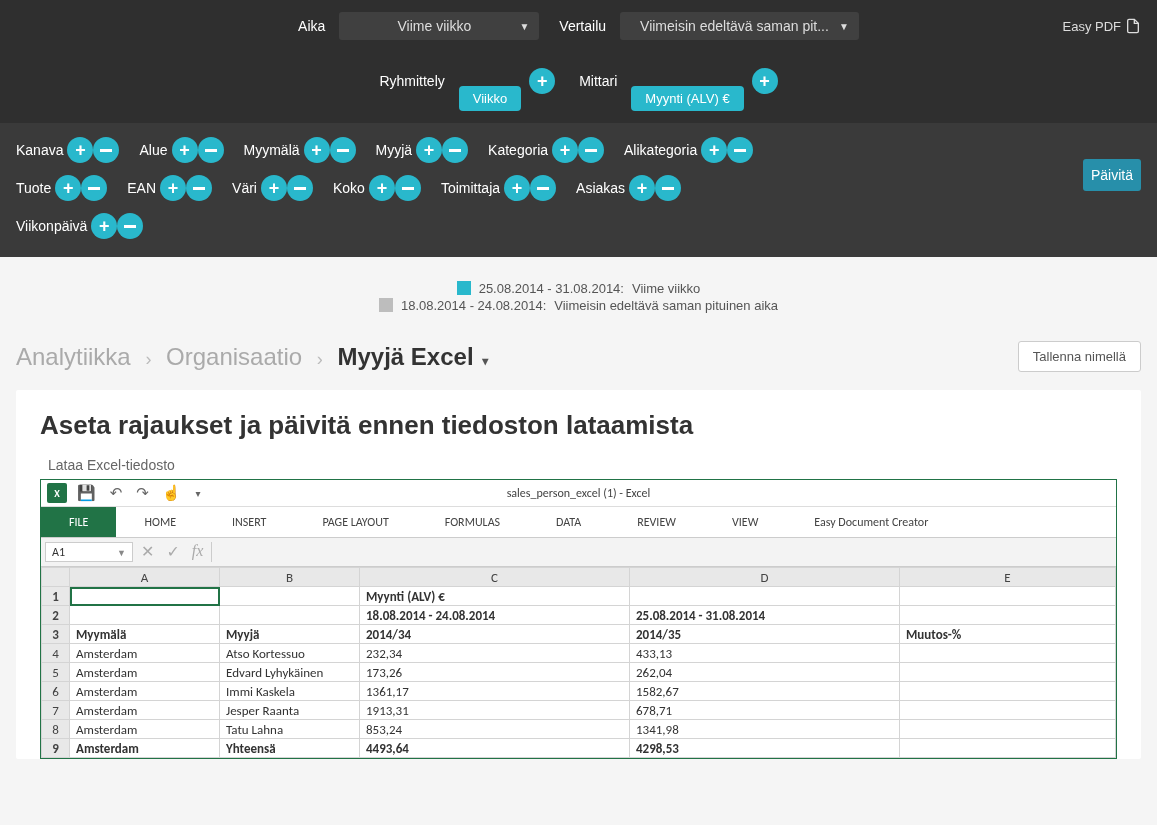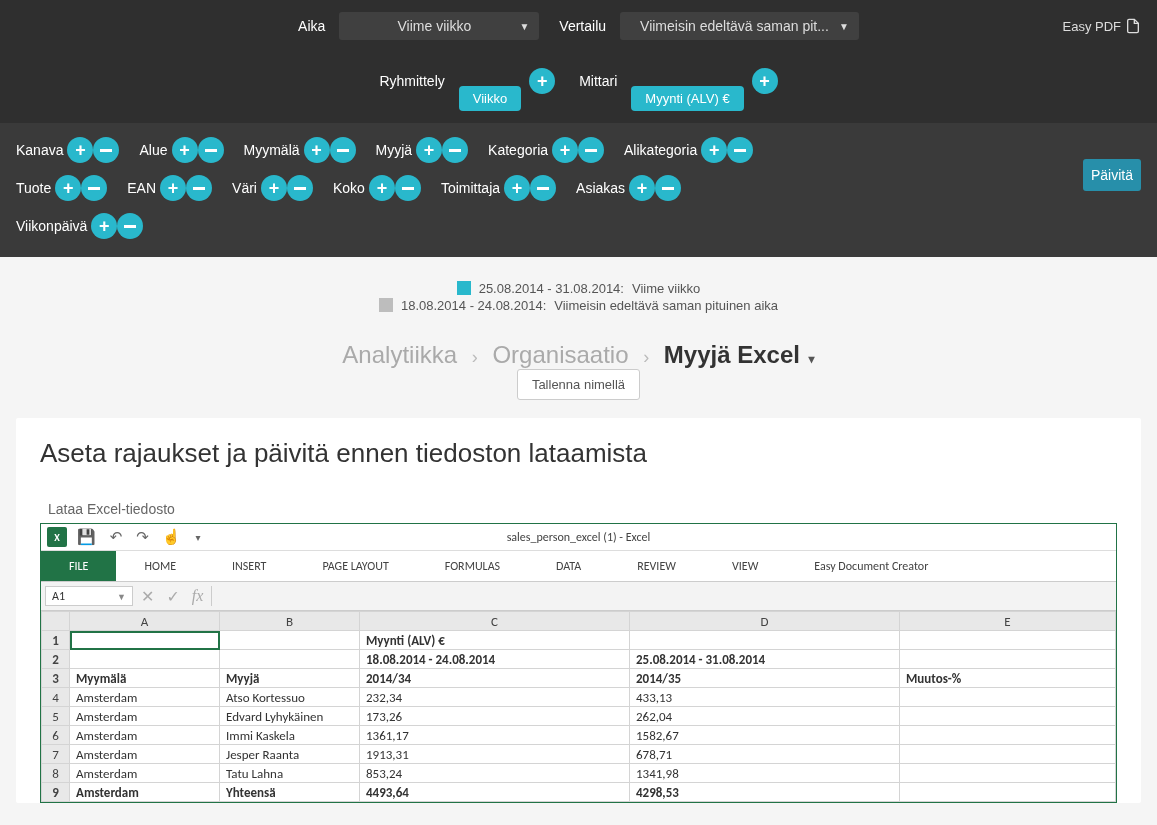--- a/index.html
+++ b/index.html
@@ -28,45 +28,45 @@
 .refresh-btn { background: #278faa; color: #fff; padding: 8px 8px; border-radius: 3px; position: absolute; right: 16px; top: 36px; font-size: 14px; }
 
 .pdf-link { position: absolute; right: 16px; top: 18px; color: #ddd; font-size: 13px; display: flex; align-items: center; gap: 4px; }
 
 .legend { text-align: center; padding: 24px 0 16px; background: #f5f5f5; color: #555; }
 .legend-row { display: flex; justify-content: center; gap: 8px; font-size: 13px; margin-bottom: 2px; }
 .legend-swatch { width: 14px; height: 14px; display: inline-block; }
 .sw-blue { background: #29b8cc; }
 .sw-gray { background: #bdbdbd; }
 
-.breadcrumb-row { display: flex; align-items: center; justify-content: space-between; padding: 10px 16px 18px; background: #f5f5f5; flex-direction: column; }
+.breadcrumb-row { display: flex; align-items: center; justify-content: space-between; padding: 10px 16px 18px; background: #f5f5f5; }
 .breadcrumb { font-size: 24px; color: #aaa; font-family: 'Segoe UI', sans-serif; font-weight: 300; }
 .breadcrumb .sep { margin: 0 8px; color: #bbb; font-size: 18px; }
 .breadcrumb .current { color: #333; font-weight: 600; }
 .bc-caret { font-size: 12px; margin-left: 2px; color: #555; }
 
 .save-btn { background: #fff; border: 1px solid #ccc; padding: 7px 14px; border-radius: 3px; color: #555; font-size: 13px; }
 
 .content-panel { background: #fff; margin: 0 16px; padding: 20px 24px 0; border-radius: 2px; }
-.panel-title { font-size: 26px; color: #333; font-weight: 400; font-family: 'Segoe UI', sans-serif; margin-bottom: 32px; }
+.panel-title { font-size: 26px; color: #333; font-weight: 700; font-family: 'Segoe UI', sans-serif; margin-bottom: 16px; }
 .download-link { color: #666; font-size: 14px; margin-left: 8px; }
 
 .excel-window { border: 1px solid #217346; margin-top: 6px; font-family: Calibri, sans-serif; overflow: hidden; }
 .excel-titlebar { background: #fff; border-bottom: 1px solid #ddd; display: flex; align-items: center; padding: 3px 6px; position: relative; }
 .excel-icon { width: 20px; height: 20px; background: #217346; color: #fff; display: flex; align-items: center; justify-content: center; font-size: 10px; font-weight: bold; border-radius: 2px; }
 .qat { display: flex; gap: 14px; margin-left: 10px; color: #666; align-items: center; }
 .qat span { font-size: 15px; }
 .excel-title { position: absolute; left: 50%; transform: translateX(-50%); font-size: 12px; color: #444; }
 
 .ribbon-tabs { display: flex; background: #fff; border-bottom: 1px solid #ccc; font-size: 13px; }
 .ribbon-tab { padding: 8px 28px; color: #444; text-transform: uppercase; font-size: 12px; }
 .ribbon-tab.file { background: #217346; color: #fff; }
 .ribbon-tab.edc { text-transform: none; }
 
-.formula-bar { display: flex; align-items: center; background: #f3f3f3; border-bottom: 1px solid #ccc; padding: 4px; gap: 8px; }
+.formula-bar { display: flex; background: #f3f3f3; border-bottom: 1px solid #ccc; padding: 4px; gap: 8px; }
 .namebox { width: 88px; background: #fff; border: 1px solid #ccc; padding: 2px 6px; font-size: 12px; display: flex; justify-content: space-between; align-items: center; }
 .fbar-icons { color: #aaa; display: flex; gap: 12px; font-size: 16px; }
 .fx-input { flex: 1; border-left: 1px solid #ccc; padding-left: 8px; height: 20px; }
 
 .grid-table { border-collapse: collapse; width: 100%; font-size: 13px; }
 .grid-table th, .grid-table td { border: 1px solid #d4d4d4; padding: 1px 6px; height: 19px; background: #fff; text-align: left; }
 .grid-table th { background: #e8e8e8; text-align: center; font-weight: normal; color: #444; }
 .grid-table td.rowhdr { background: #e8e8e8; text-align: center; width: 28px; color: #444; }
 .grid-table .num { text-align: left; }
 .grid-table .bold td { font-weight: bold; }

